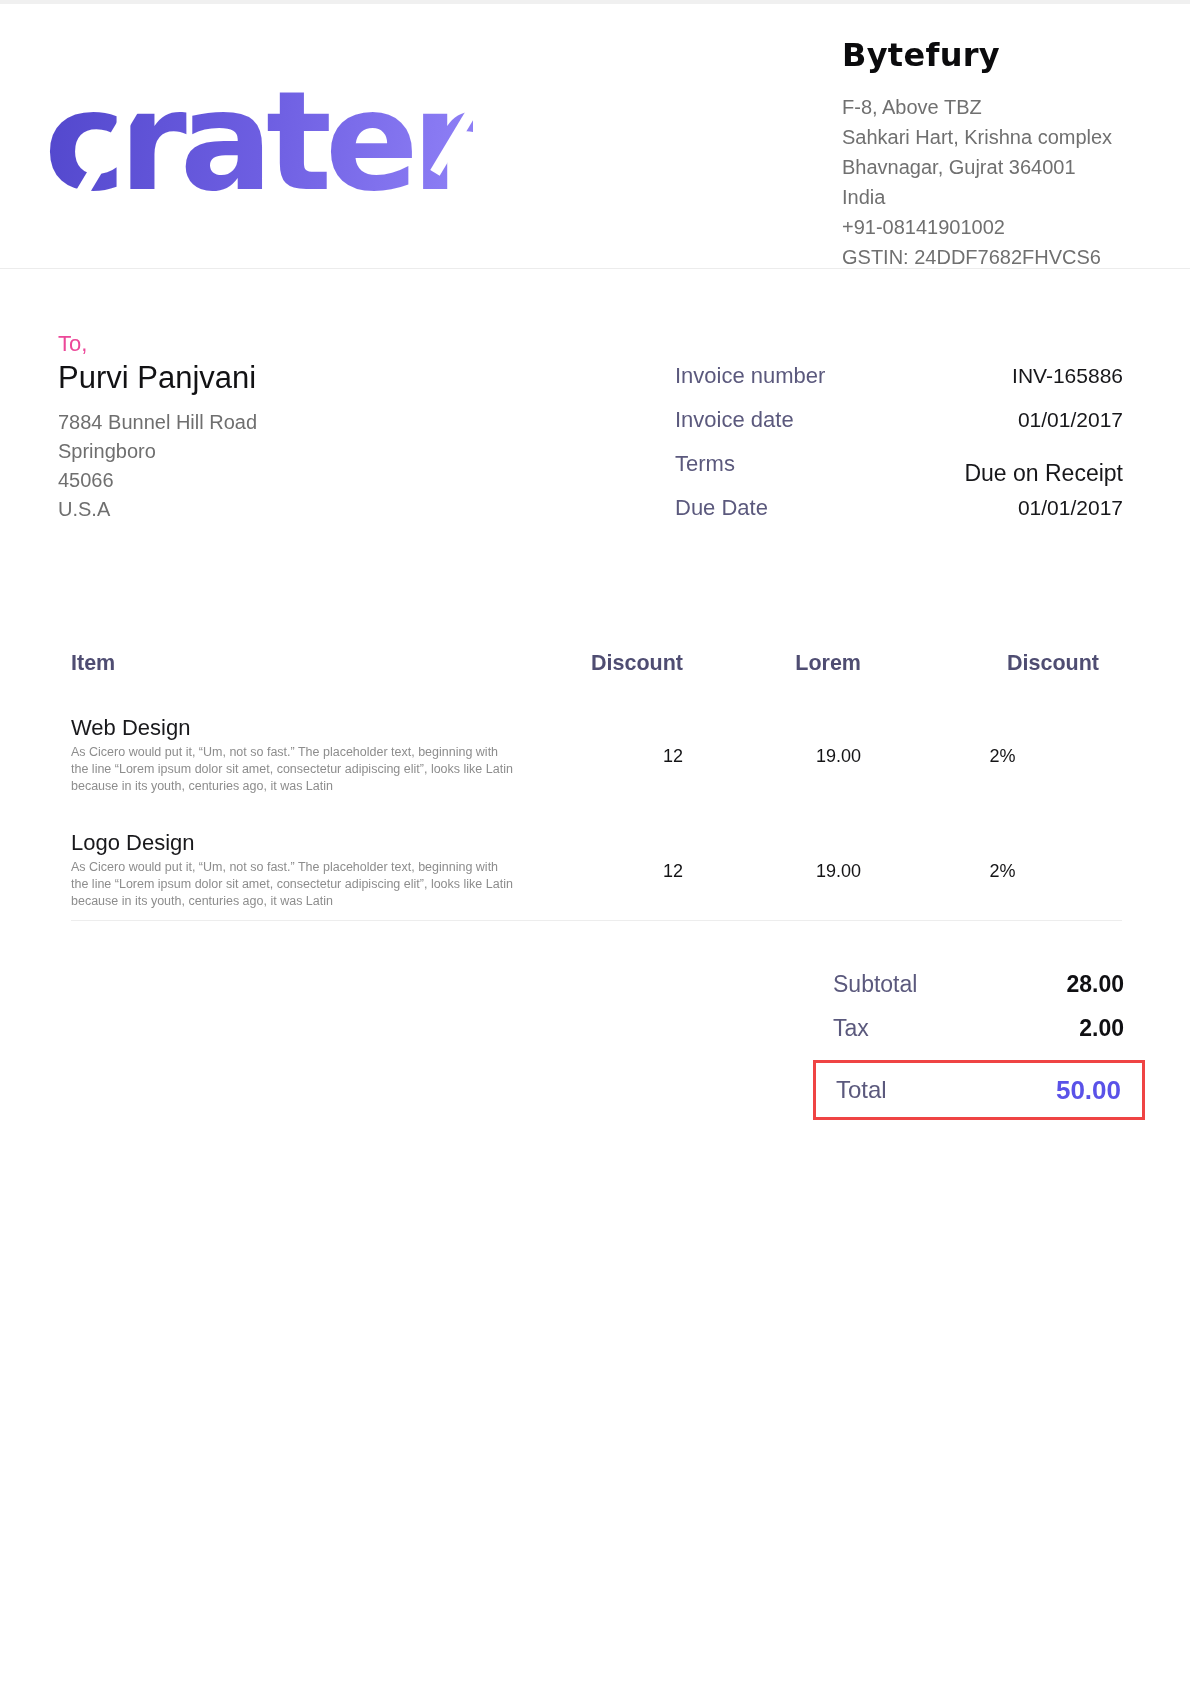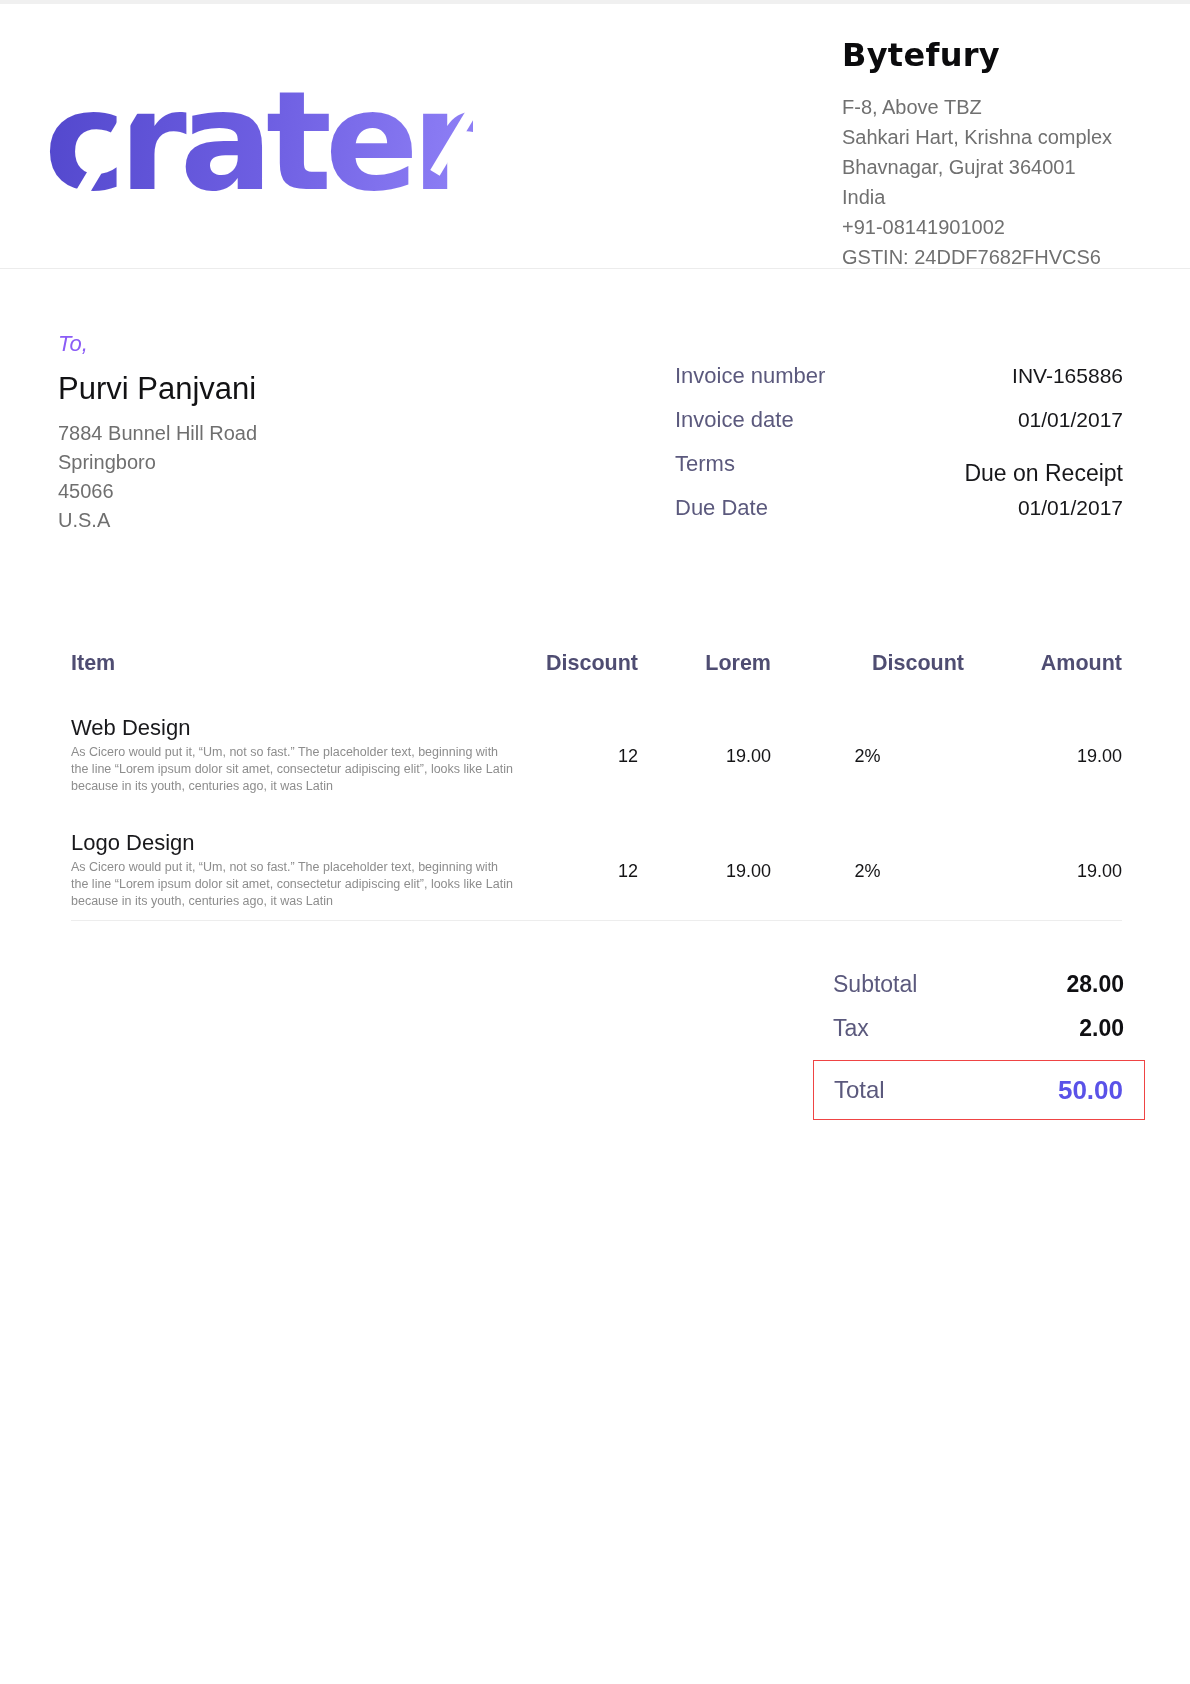--- a/index.html
+++ b/index.html
@@ -31,50 +31,50 @@
   .company-name {
     font-family:"DejaVu Sans", sans-serif;
     font-size:32px; font-weight:700; color:#0b0b0d; letter-spacing:0.3px; line-height:42px;
   }
   .company-lines { margin-top:16px; font-size:20px; line-height:30px; color:#707070; }
 
   .header-divider { position:absolute; top:268px; left:0; width:100%; border-bottom:1px solid #ececec; }
 
   
   .bill-to { position:absolute; left:58px; top:330px; width:420px; }
-  .to-label { font-size:22px; line-height:27px; color:#8b5cf6;font-style:italic; }
-  .to-name  { margin-top:12px; font-size:31px; line-height:40px; font-weight:500; color:#121214; }
+  .to-label { font-size:22px; line-height:27px; color:#ec4899; }
+  .to-name  { margin-top:1px; font-size:31px; line-height:40px; font-weight:500; color:#121214; }
   .to-lines { margin-top:10px; font-size:20px; line-height:29px; color:#6f6f6f; }
 
   .meta { position:absolute; left:675px; top:354px; width:448px; }
   .meta-row { height:44px; display:flex; justify-content:space-between; align-items:center; }
   .meta-label { font-size:22px; color:#5b597d; }
   .meta-value { font-size:21px; color:#17171a; }
   .meta-value-lg { font-size:23px;margin-top:19px; }
 
   
   .items { position:absolute; left:71px; top:648px; width:1051px; }
-  .items-head, .item-row { display:grid; grid-template-columns:449px 118px 133px 193px 158px; }
+  .items-head, .item-row { display:grid; grid-template-columns:449px 118px 133px 193px 158px;gap:45px; }
   .head-cell { text-align:right; font-size:21.5px; line-height:30px; font-weight:700; color:#4f4d72; }
   .head-cell.item { text-align:left; }
   .item-row { margin-top:36px; }
   .item-row + .item-row { margin-top:33px; }
   .item-name { font-size:22px; line-height:27px; color:#19191c; }
   .item-desc { margin-top:3px; font-size:12.5px; line-height:17.2px; color:#8d8d8d; padding-right:6px; }
   .num-cell { text-align:right; font-size:18px; line-height:22px; color:#141416; padding-top:31px; }
   .num-cell.discount { text-align:center; }
   .items-divider { margin-top:10px; border-bottom:1px solid #ededed; }
 
   
   .totals { position:absolute; left:813px; top:962px; width:332px; }
   .totals-row { height:44px; display:flex; justify-content:space-between; align-items:center; padding:0 21px 0 20px; }
   .totals-label { font-size:23px; color:#5b597d; }
   .totals-value { font-size:23px; font-weight:700; color:#101013; }
   .total-box {
-    margin-top:10px; height:60px; border:1px solid #ef4444; background:#ffffff;
+    margin-top:10px; height:60px; border:3px solid #ef4444; background:#ffffff;
     display:flex; justify-content:space-between; align-items:center; padding:0 21px 0 20px;
   }
   .total-label { font-size:24px; color:#5b597d; }
   .total-value { font-size:26px; font-weight:700; color:#5a52e8; }
 </style>
 </head>
 <body>
 
 <div class="page">
   <div class="top-strip"></div>

